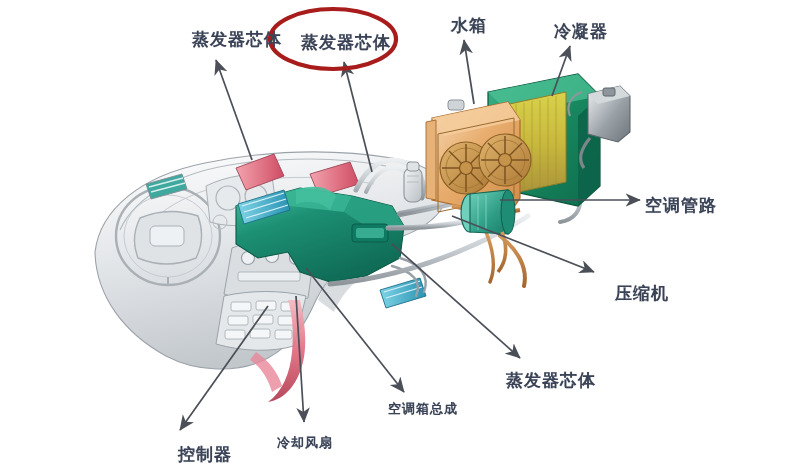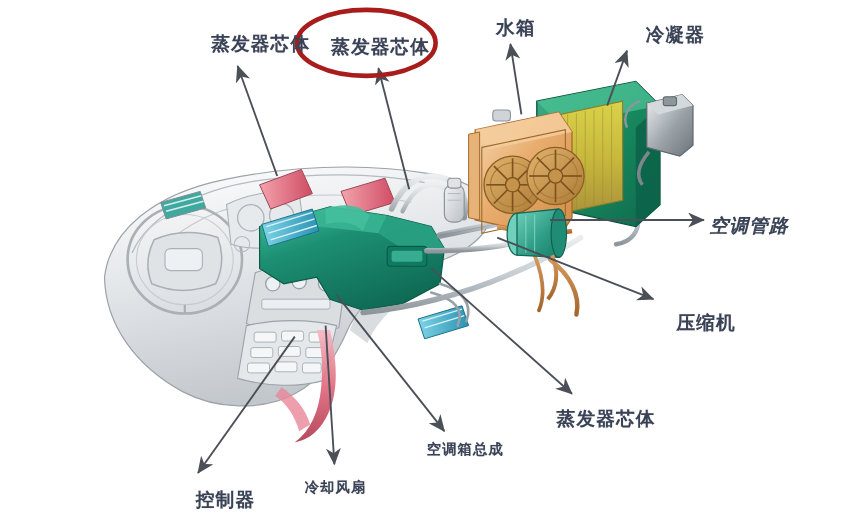--- a/index.html
+++ b/index.html
@@ -317,21 +317,21 @@
       <path d="M296,296 L304,422"></path>
       <path d="M268,306 L180,430"></path>
     </g>
 
     <ellipse cx="333" cy="39" rx="63" ry="30" fill="none" stroke="#a81c1c" stroke-width="4.2"></ellipse>
   </svg>
 
   <div class="lbl" style="left:192px;top:28px;">蒸发器芯体</div>
   <div class="lbl" style="left:301px;top:31px;">蒸发器芯体</div>
   <div class="lbl" style="left:451px;top:14px;">水箱</div>
-  <div class="lbl" style="left:587px;top:20px;">冷凝器</div>
-  <div class="lbl" style="left:645px;top:194px;font-style:italic;">空调管路</div>
+  <div class="lbl" style="left:554px;top:20px;">冷凝器</div>
+  <div class="lbl" style="left:645px;top:194px;">空调管路</div>
   <div class="lbl" style="left:615px;top:282px;">压缩机</div>
   <div class="lbl" style="left:506px;top:369px;">蒸发器芯体</div>
   <div class="lbl lg" style="left:388px;top:400px;">空调箱总成</div>
   <div class="lbl lg" style="left:277px;top:434px;">冷却风扇</div>
   <div class="lbl" style="left:178px;top:443px;">控制器</div>
 
 </div>
 
 </body></html>

